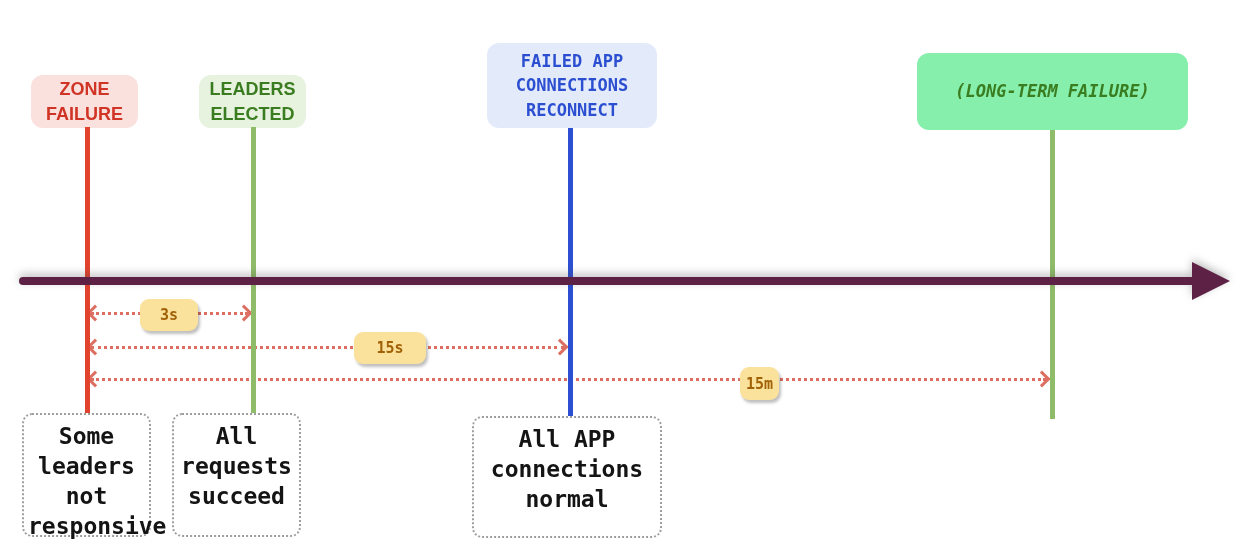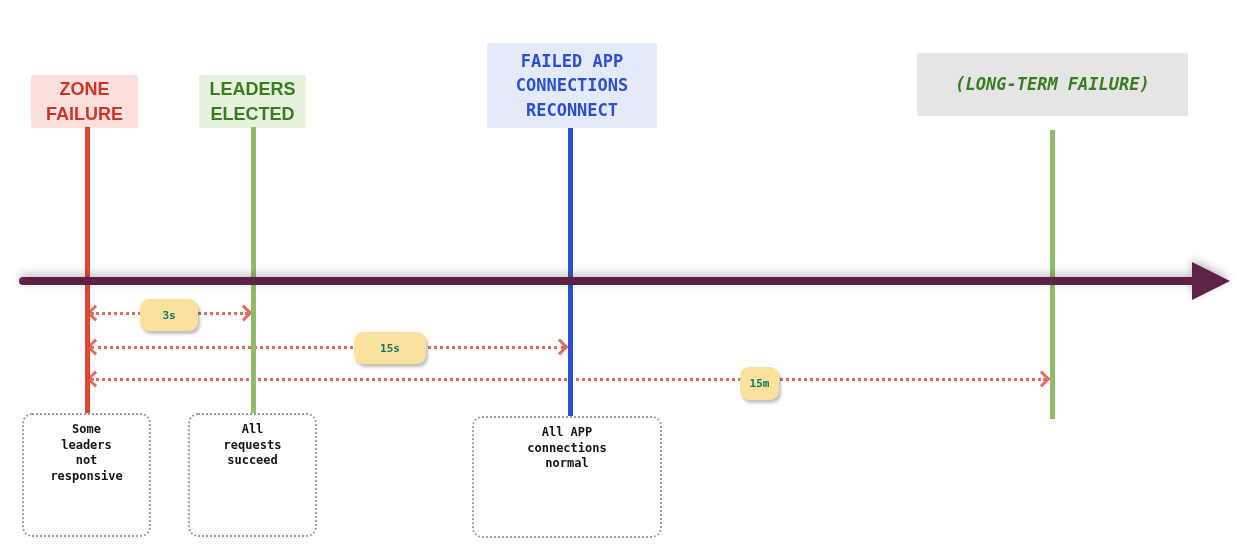--- a/index.html
+++ b/index.html
@@ -8,33 +8,33 @@
     position:relative;
     width:1252px; height:557px;
     background:#ffffff;
     overflow:hidden;
     font-family:"DejaVu Sans Mono", monospace;
   }
 
   
   .tag {
     position:absolute;
-    border-radius:2px;
+    border-radius:12px;
     font-weight:bold;
     text-align:center;
     display:flex; flex-direction:column; justify-content:center; align-items:center;
   }
   .tag-text { white-space:pre-line; }
   .tag-sans { font-family:"Liberation Sans", sans-serif; font-size:18px; line-height:1.35; }
   .tag-mono { font-family:"DejaVu Sans Mono", monospace; font-size:17px; line-height:1.45; }
   .tag-line-italic { font-style:italic; }
   #tag-0 { left:31px;  top:75px; width:107px; height:53px; color:#d03425; background:#fae1dd; }
   #tag-1 { left:199px; top:75px; width:107px; height:53px; color:#3a7d20; background:#e7f2df; }
   #tag-2 { left:487px; top:43px; width:170px; height:85px; color:#2b4fd0; background:#e3eafa; }
-  #tag-3 { left:917px; top:53px; width:271px; height:63px; color:#3a7d20; background:#e5e5e5; }
+  #tag-3 { left:917px; top:53px; width:271px; height:77px; color:#3a7d20; background:#86efac; }
 
   
   .vline { position:absolute; width:5px; z-index:1; }
   #vline-0 { left:85px;   top:127px; height:287px; background:#e2432f; }
   #vline-1 { left:251px;  top:127px; height:287px; background:#8fbc69; }
   #vline-2 { left:568px;  top:128px; height:289px; background:#2d50d3; }
   #vline-3 { left:1050px; top:130px; height:289px; background:#8fbc69; }
 
   
   .timeline { position:absolute; left:0; top:0; width:100%; height:100%; z-index:2;
@@ -54,41 +54,41 @@
     border-left:3px solid #dd6f62; border-bottom:3px solid #dd6f62; transform:rotate(45deg); }
   .darrow::after { right:-2px;
     border-right:3px solid #dd6f62; border-top:3px solid #dd6f62; transform:rotate(45deg); }
   #darrow-0 { left:91px; top:312px; width:157px; }
   #darrow-1 { left:91px; top:346px; width:473px; }
   #darrow-2 { left:91px; top:378px; width:955px; }
 
   
   .badge {
     position:absolute; z-index:3;
-    background:#fae29c; color:#0f766e;
-    font-family:"DejaVu Sans Mono", monospace; font-weight:bold; font-size:11px;
+    background:#fae29c; color:#a16207;
+    font-family:"DejaVu Sans Mono", monospace; font-weight:bold; font-size:15px;
     display:flex; align-items:center; justify-content:center;
     border-radius:9px;
     box-shadow:2px 3px 3px rgba(0,0,0,0.25);
   }
   #badge-0 { left:140px; top:299px; width:58px; height:32px; }
   #badge-1 { left:354px; top:332px; width:72px; height:32px; }
   #badge-2 { left:740px; top:367px; width:39px; height:33px;align-items:center; }
 
   
   .desc {
     position:absolute; z-index:2;
     border:2px dotted #9e9e9e; border-radius:10px; background:#ffffff;
     font-family:"DejaVu Sans Mono", monospace; font-weight:bold;
-    color:#141414; font-size:12px; line-height:1.3; text-align:center;
+    color:#141414; font-size:23px; line-height:1.3; text-align:center;
     padding:7px 4px;
   }
   .desc-text { white-space:pre-line; }
   #desc-0 { left:22px;  top:413px; width:129px; height:124px; }
-  #desc-1 { left:188px; top:413px; width:129px; height:124px; }
+  #desc-1 { left:172px; top:413px; width:129px; height:124px; }
   #desc-2 { left:472px; top:416px; width:190px; height:122px; }
   #desc-3 { left:945px; top:418px; width:218px; height:122px; }
 </style>
 </head>
 <body>
 
 <div id="canvas">
 
   <div class="tag tag-sans" id="tag-0">
     <div class="tag-text">ZONE

